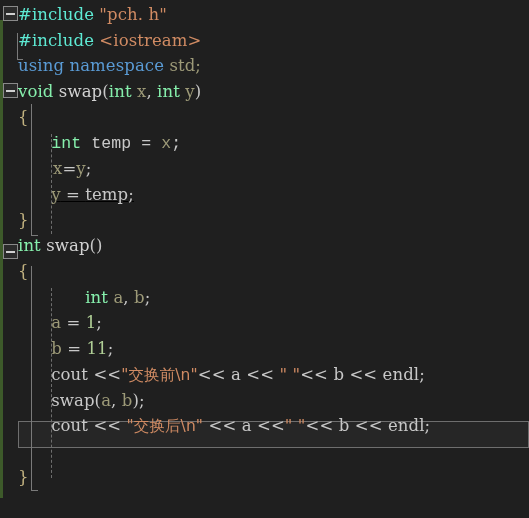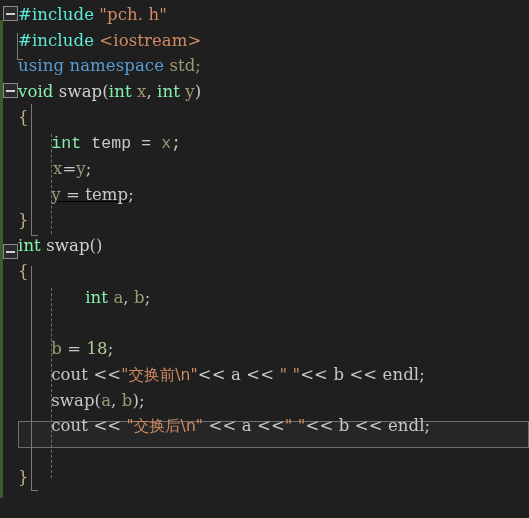--- a/index.html
+++ b/index.html
@@ -108,21 +108,22 @@
       <div class="line" style="top: 53.4px; z-index: 3;"><span class="txt" style="left: 18px;"><span class="tok-kw">using namespace </span><span class="tok-std">std;</span></span></div>
       <div class="line" style="top: 79.1px; z-index: 3;"><span class="txt" style="left: 18px;"><span class="tok-type">void </span><span class="tok-fn">swap</span><span class="tok-punct">(</span><span class="tok-type">int </span><span class="tok-ident">x</span><span class="tok-punct">, </span><span class="tok-type">int </span><span class="tok-ident">y</span><span class="tok-punct">)</span></span></div>
       <div class="line" style="top: 104.8px; z-index: 3;"><span class="txt" style="left: 18px;"><span class="tok-brace">{</span></span></div>
       <div class="line" style="top: 130.5px; z-index: 3;"><span class="txt" style="left: 51.2px; font-family: Liberation Mono, monospace;"><span class="tok-type">int </span><span class="tok-plain">temp</span><span class="tok-op"> = </span><span class="tok-ident">x</span><span class="tok-punct">;</span></span></div>
       <div class="line" style="top: 156.2px; z-index: 3;"><span class="txt" style="left: 53px;"><span class="tok-ident">x</span><span class="tok-op">=</span><span class="tok-ident">y</span><span class="tok-punct">;</span></span></div>
       <div class="line" style="top: 181.9px; z-index: 3;"><span class="txt" style="left: 51.2px; text-decoration: underline;"><span class="tok-ident">y</span><span class="tok-op"> = </span><span class="tok-plain">temp</span><span class="tok-punct">;</span></span></div>
       <div class="line" style="top: 207.6px; z-index: 3;"><span class="txt" style="left: 18px;"><span class="tok-brace">}</span></span></div>
       <div class="line" style="top: 233.3px; z-index: 3;"><span class="txt" style="left: 18px;"><span class="tok-type">int </span><span class="tok-fn">swap</span><span class="tok-punct">()</span></span></div>
       <div class="line" style="top: 259px; z-index: 3;"><span class="txt" style="left: 18px;"><span class="tok-brace">{</span></span></div>
       <div class="line" style="top: 284.7px; z-index: 3; margin-left: 34px;"><span class="txt" style="left: 51.2px;"><span class="tok-type">int </span><span class="tok-ident">a</span><span class="tok-punct">, </span><span class="tok-ident">b</span><span class="tok-punct">;</span></span></div>
-      <div class="line" style="top: 336.1px; z-index: 3;"><span class="txt" style="left: 51.2px;"><span class="tok-ident">b</span><span class="tok-op"> = </span><span class="tok-num">18</span><span class="tok-punct">;</span></span></div>
+      <div class="line" style="top: 310.4px; z-index: 3;"><span class="txt" style="left: 51.2px;"><span class="tok-ident">a</span><span class="tok-op"> = </span><span class="tok-num">1</span><span class="tok-punct">;</span></span></div>
+      <div class="line" style="top: 336.1px; z-index: 3;"><span class="txt" style="left: 51.2px;"><span class="tok-ident">b</span><span class="tok-op"> = </span><span class="tok-num">11</span><span class="tok-punct">;</span></span></div>
       <div class="line" style="top: 361.8px; z-index: 3;"><span class="txt" style="left: 51.2px;"><span class="tok-plain">cout </span><span class="tok-op">&lt;&lt;</span><span class="tok-str cjk">"交换前\n"</span><span class="tok-op">&lt;&lt;</span><span class="tok-plain"> a </span><span class="tok-op">&lt;&lt;</span><span class="tok-str"> " "</span><span class="tok-op">&lt;&lt;</span><span class="tok-plain"> b </span><span class="tok-op">&lt;&lt;</span><span class="tok-plain"> endl</span><span class="tok-punct">;</span></span></div>
       <div class="line" style="top: 388px; z-index: 3;"><span class="txt" style="left: 51.2px;"><span class="tok-plain">swap</span><span class="tok-punct">(</span><span class="tok-ident">a</span><span class="tok-punct">, </span><span class="tok-ident">b</span><span class="tok-punct">)</span><span class="tok-punct">;</span></span></div>
       <div class="line" style="top: 413.2px; z-index: 3;"><span class="txt" style="left: 51.2px;"><span class="tok-plain">cout </span><span class="tok-op">&lt;&lt; </span><span class="tok-str cjk">"交换后\n"</span><span class="tok-plain"> </span><span class="tok-op">&lt;&lt;</span><span class="tok-plain"> a </span><span class="tok-op">&lt;&lt;</span><span class="tok-str">" "</span><span class="tok-op">&lt;&lt;</span><span class="tok-plain"> b </span><span class="tok-op">&lt;&lt;</span><span class="tok-plain"> endl</span><span class="tok-punct">;</span></span></div>
       <div class="line" style="top: 438.9px; z-index: 3;"><span class="txt" style="left: 51.2px;"></span></div>
       <div class="line" style="top: 464.6px; z-index: 3;"><span class="txt" style="left: 18px;"><span class="tok-brace">}</span></span></div>
     </div>
 
 </div>
 
 </body></html>

